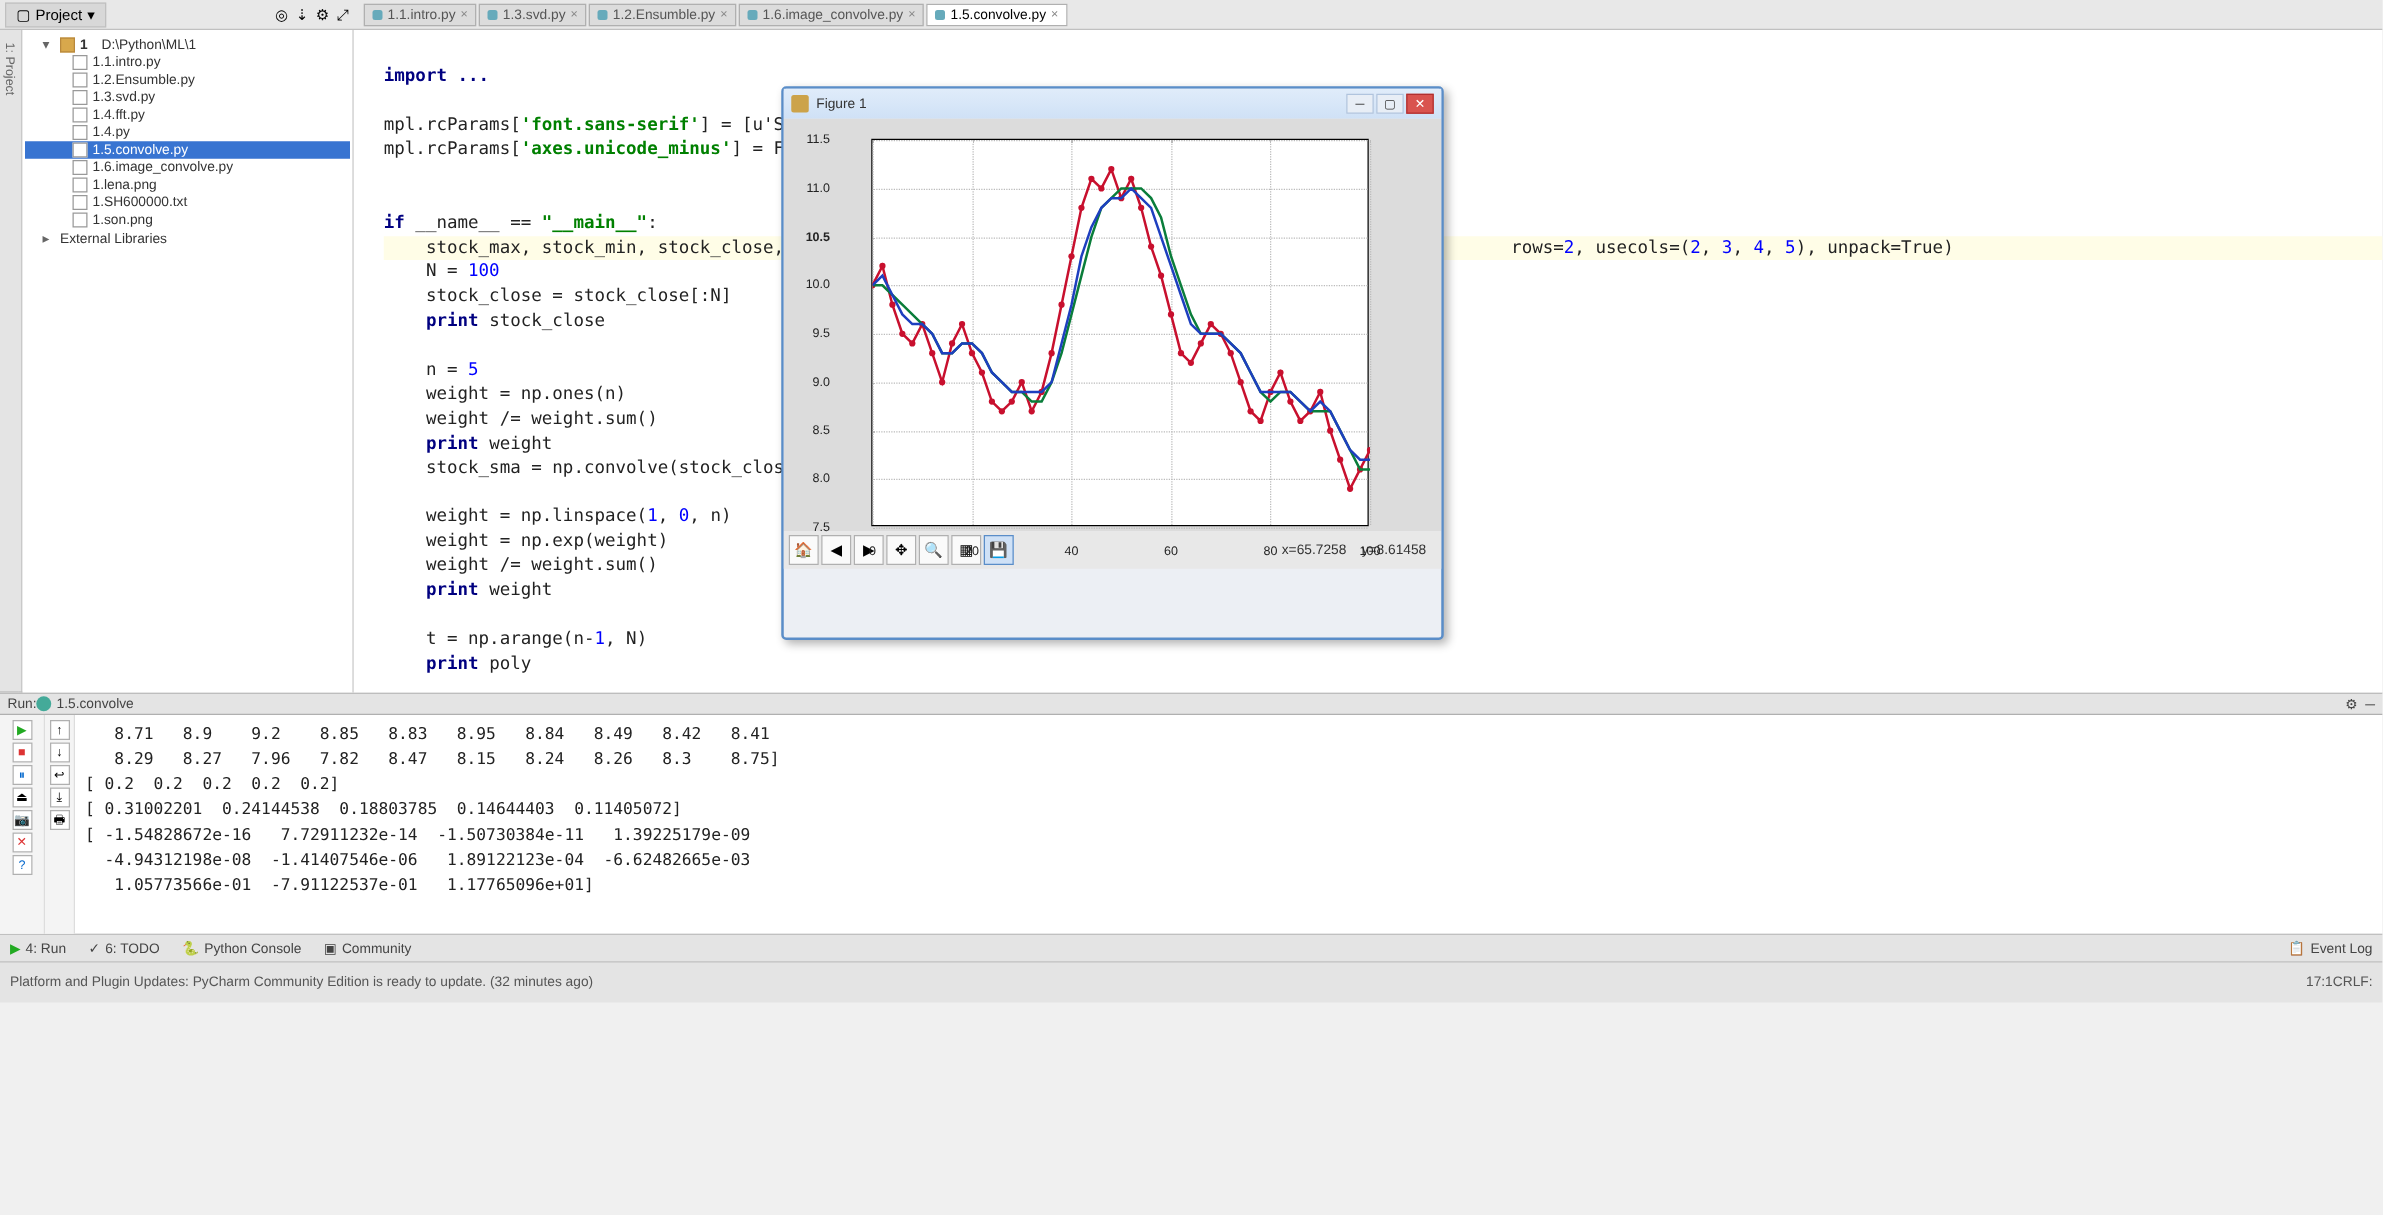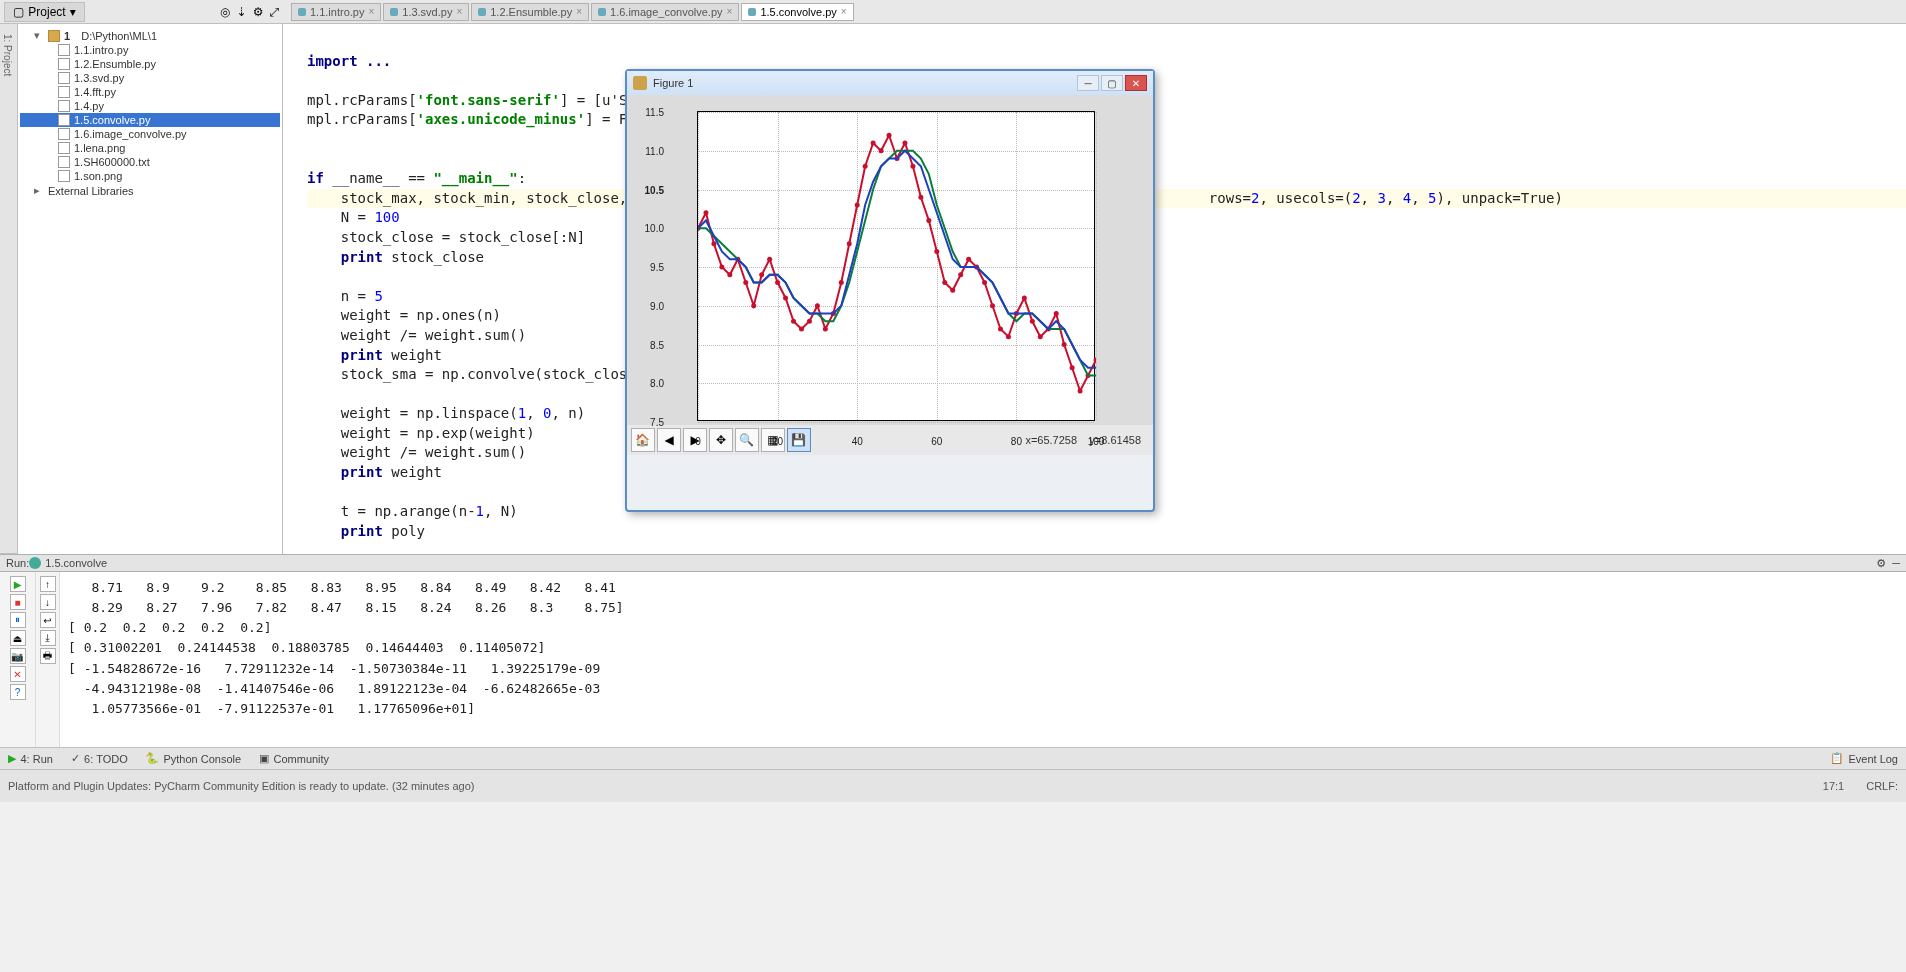--- a/index.html
+++ b/index.html
@@ -71,21 +71,21 @@
 .console-row { display: flex; height: 175px; background: #fff; }
 .console-gutter { width: 36px; background: #f4f4f4; border-right: 1px solid #ddd; display: flex; flex-direction: column; gap: 2px; padding: 4px 2px; align-items: center; }
 .console-gutter-col2 { width: 24px; background: #f4f4f4; border-right: 1px solid #ddd; display: flex; flex-direction: column; gap: 2px; padding: 4px 2px; align-items: center; }
 .gut-btn { width: 16px; height: 16px; border: 1px solid #b0b0b0; background: #fff; display: flex; align-items: center; justify-content: center; font-size: 10px; cursor: pointer; }
 .console-out { flex: 1; font-family: "Consolas", monospace; font-size: 13px; padding: 6px 8px; white-space: pre; color: #222; line-height: 1.55; }
 
 
 .bottom-tools { height: 22px; background: #e4e4e4; border-top: 1px solid #c0c0c0; display: flex; align-items: center; padding: 0 8px; gap: 18px; font-size: 11px; color: #444; }
 .bottom-tools .bt { display: flex; align-items: center; gap: 4px; cursor: pointer; }
 .status-bar { height: 20px; background: #e4e4e4; border-top: 1px solid #c0c0c0; display: flex; align-items: center; padding: 16px 8px; font-size: 11px; color: #555; }
-.status-bar .right { margin-left: auto; display: flex; gap: 22px; }
+.status-bar .right { margin-left: auto; display: flex; gap: 0; }
 
 svg.sparkline { position: absolute; top:0; left:0; }
 </style>
 </head>
 <body>
 
 <div class="top-bar">
   <div class="top-left">
     <div class="top-left-label">
       <span>▢</span>

